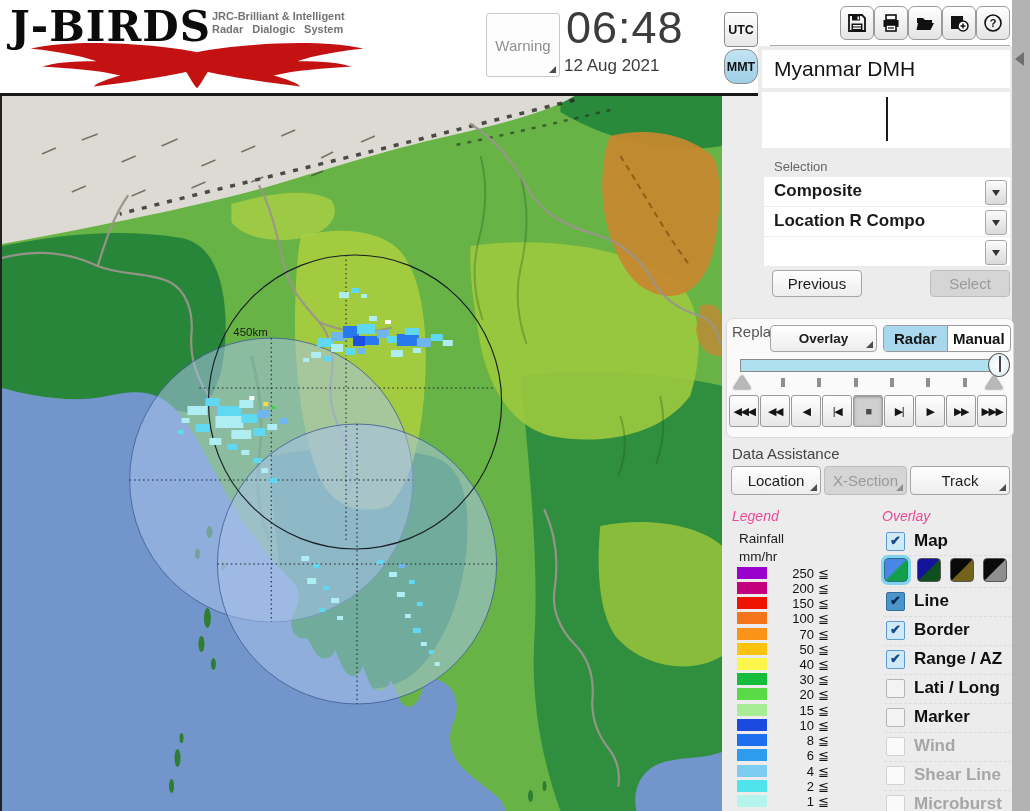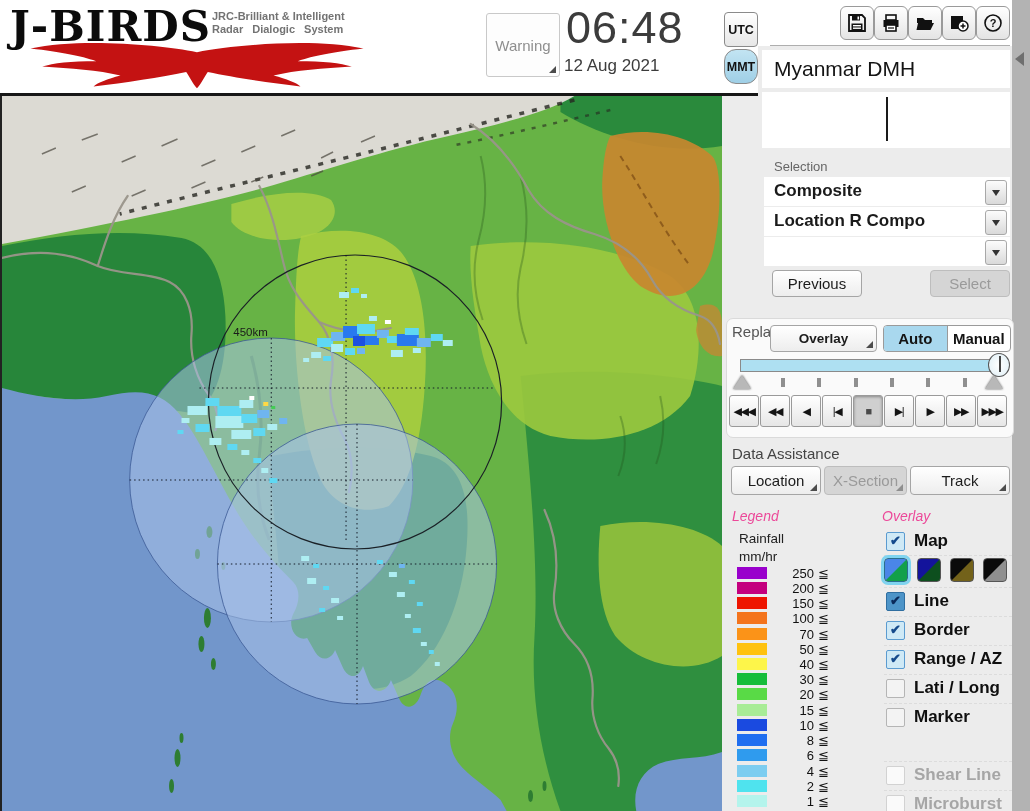--- a/index.html
+++ b/index.html
@@ -357,21 +357,21 @@
     <div class="dd-btn"></div>
   </div>
 
   <div class="btn abs" style="left:772px;top:270px;width:90px;height:27px">Previous</div>
   <div class="btn abs disabled" style="left:930px;top:270px;width:80px;height:27px">Select</div>
 
   <div class="replay-group"></div>
   <div class="abs" style="left:732px;top:323px;font-size:15px;color:#555">Replay</div>
   <div class="btn abs corner" style="left:770px;top:325px;width:107px;height:27px;font-weight:bold;font-size:13.5px">Overlay</div>
   <div class="seg">
-    <div id="seg-auto" class="active">Auto</div>
+    <div id="seg-auto" class="active">Radar</div>
     <div id="seg-manual">Manual</div>
   </div>
   <div class="slider-track"></div>
   <div class="slider-handle"></div>
   <div class="tick" style="left:781px"></div>
   <div class="tick" style="left:817px"></div>
   <div class="tick" style="left:854px"></div>
   <div class="tick" style="left:890px"></div>
   <div class="tick" style="left:926px"></div>
   <div class="tick" style="left:963px"></div>
@@ -473,20 +473,24 @@
     <span class="ovlabel">Border</span>
   </div>
   <div class="ovrow" style="top:703px">
     <div class="cb"></div>
     <span class="ovlabel">Marker</span>
   </div>
   <div class="ovrow" style="top:674px">
     <div class="cb"></div>
     <span class="ovlabel">Lati / Long</span>
   </div>
+  <div class="ovrow disabled" style="top:732px">
+    <div class="cb"></div>
+    <span class="ovlabel">Wind</span>
+  </div>
   <div class="ovrow disabled" style="top:761px">
     <div class="cb"></div>
     <span class="ovlabel">Shear Line</span>
   </div>
   <div class="ovrow disabled" style="top:790px">
     <div class="cb"></div>
     <span class="ovlabel">Microburst</span>
   </div>
 
 </div>

